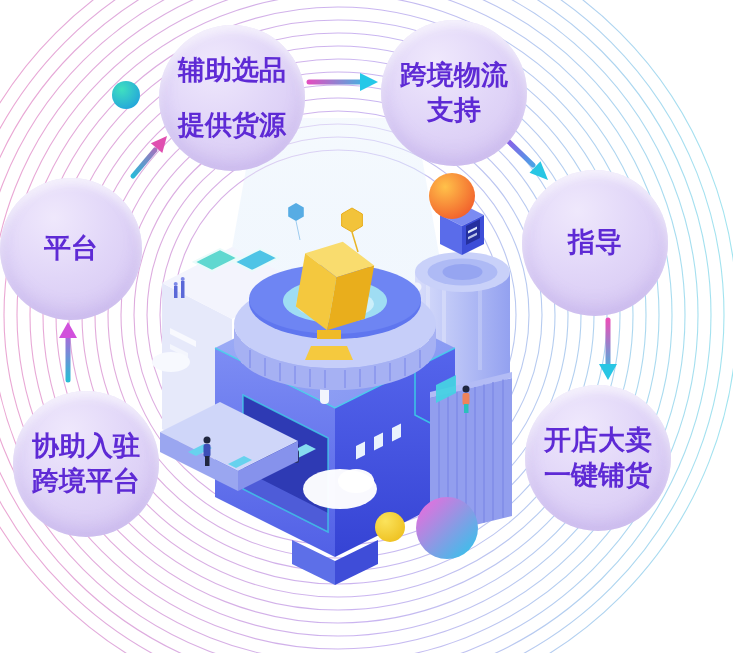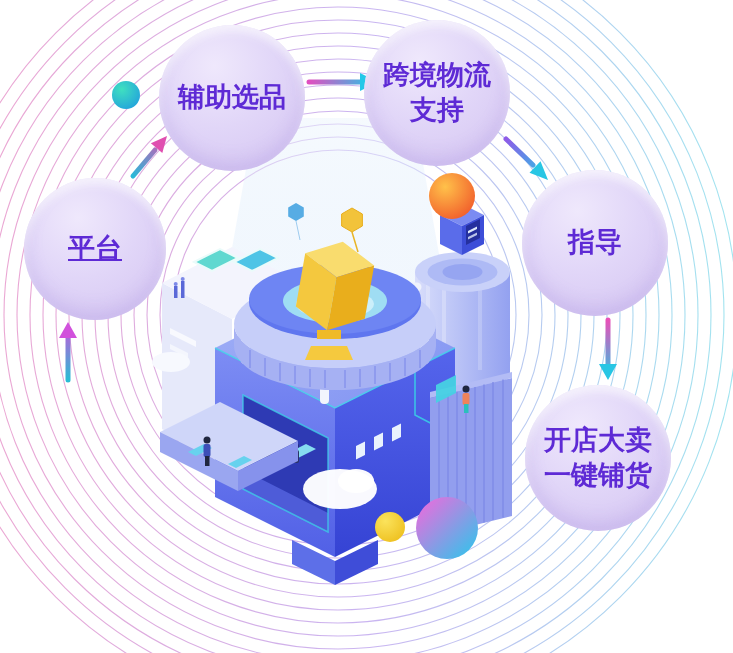--- a/index.html
+++ b/index.html
@@ -296,34 +296,39 @@
     </g>
     <g>
       <path d="M133,176 L155,150" stroke="url(#a5G)" stroke-width="5"></path>
       <polygon points="167,136 162.3,153.1 150.9,143.3" fill="#E04FB0" stroke="none"></polygon>
     </g>
   </g>
 </svg>
 
 <div class="bubble" style="left:159px;top:25px;width:146px;height:146px;gap:20px;">
   <span>辅助选品</span>
-</div>
-
-<div class="bubble" style="left:364px;top:20px;width:146px;height:146px;">
+  <span>提供货源</span>
+</div>
+
+<div class="bubble" style="left:381px;top:20px;width:146px;height:146px;">
   <span>跨境物流</span>
   <span>支持</span>
 </div>
 
 <div class="bubble" style="left:522px;top:170px;width:146px;height:146px;">
   <span>指导</span>
 </div>
 
 <div class="bubble" style="left:525px;top:385px;width:146px;height:146px;">
   <span>开店大卖</span>
   <span>一键铺货</span>
 </div>
 
-<div class="bubble" style="left:24px;top:178px;width:142px;height:142px;text-decoration:underline;">
+<div class="bubble" style="left:0;top:178px;width:142px;height:142px;">
   <span>平台</span>
 </div>
 
+<div class="bubble" style="left:13px;top:391px;width:146px;height:146px;">
+  <span>协助入驻</span>
+  <span>跨境平台</span>
+</div>
 
 </div>
 
 </body></html>

